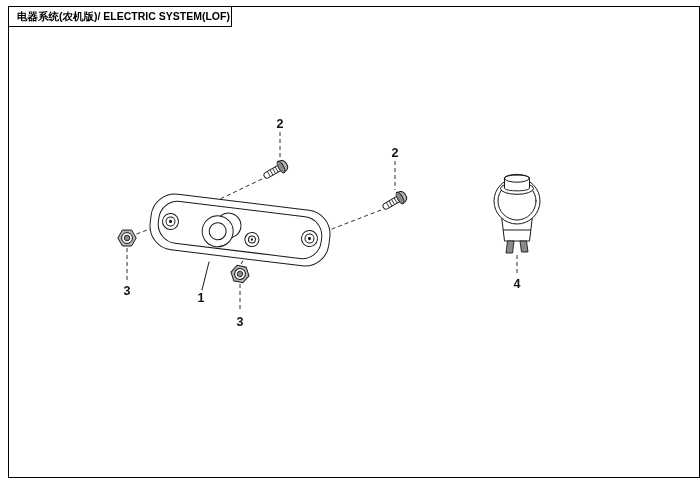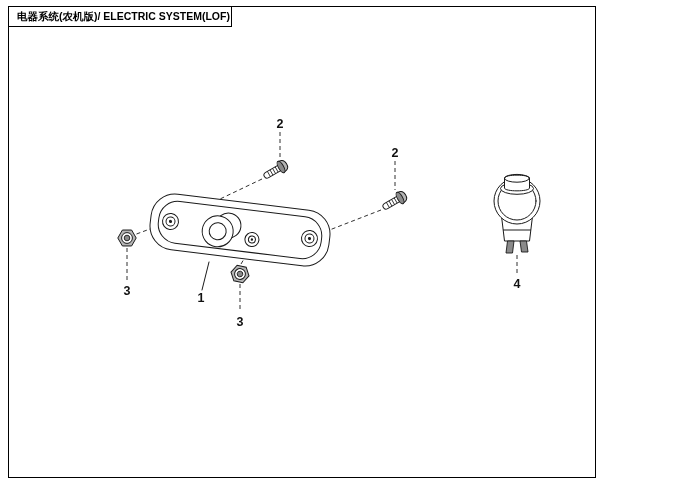--- a/index.html
+++ b/index.html
@@ -1,17 +1,17 @@
 <!DOCTYPE html>
 <html><head>
 <meta charset="utf-8">
 <style>
   html,body{margin:0;padding:0;background:#fff;}
   .page{position:relative;width:700px;height:488px;background:#fff;font-family:"Liberation Sans",sans-serif;overflow:hidden;}
-  .frame{position:absolute;left:8px;top:6px;width:588px;height:472px;border:1px solid #000;box-sizing:border-box;padding-left:24px;}
+  .frame{position:absolute;left:8px;top:6px;width:692px;height:472px;border:1px solid #000;box-sizing:border-box;padding-left:24px;}
   .header-box{position:absolute;left:0;top:0;width:223px;height:20px;border-right:1px solid #000;border-bottom:1px solid #000;box-sizing:border-box;display:flex;align-items:center;padding-left:8px;background:#fff;}
   .header-title{font-size:10.5px;font-weight:bold;white-space:nowrap;color:#000;}
   svg.diagram{position:absolute;left:0;top:0;width:700px;height:488px;}
   .ln{stroke:#1a1a1a;stroke-width:1;fill:none;stroke-linecap:round;}
   .part{fill:#fff;stroke:#1a1a1a;stroke-width:1;}
   .shade{fill:#b5b5b5;stroke:#1a1a1a;stroke-width:1;}
   .dark{fill:#8a8a8a;stroke:#1a1a1a;stroke-width:0.9;}
   .dash{stroke:#1a1a1a;stroke-width:0.9;fill:none;stroke-dasharray:4 3;}
   .lbl{font-family:"Liberation Sans",sans-serif;font-size:12.5px;font-weight:600;fill:#111;text-anchor:middle;}
   .thread{stroke:#1a1a1a;stroke-width:0.8;}

